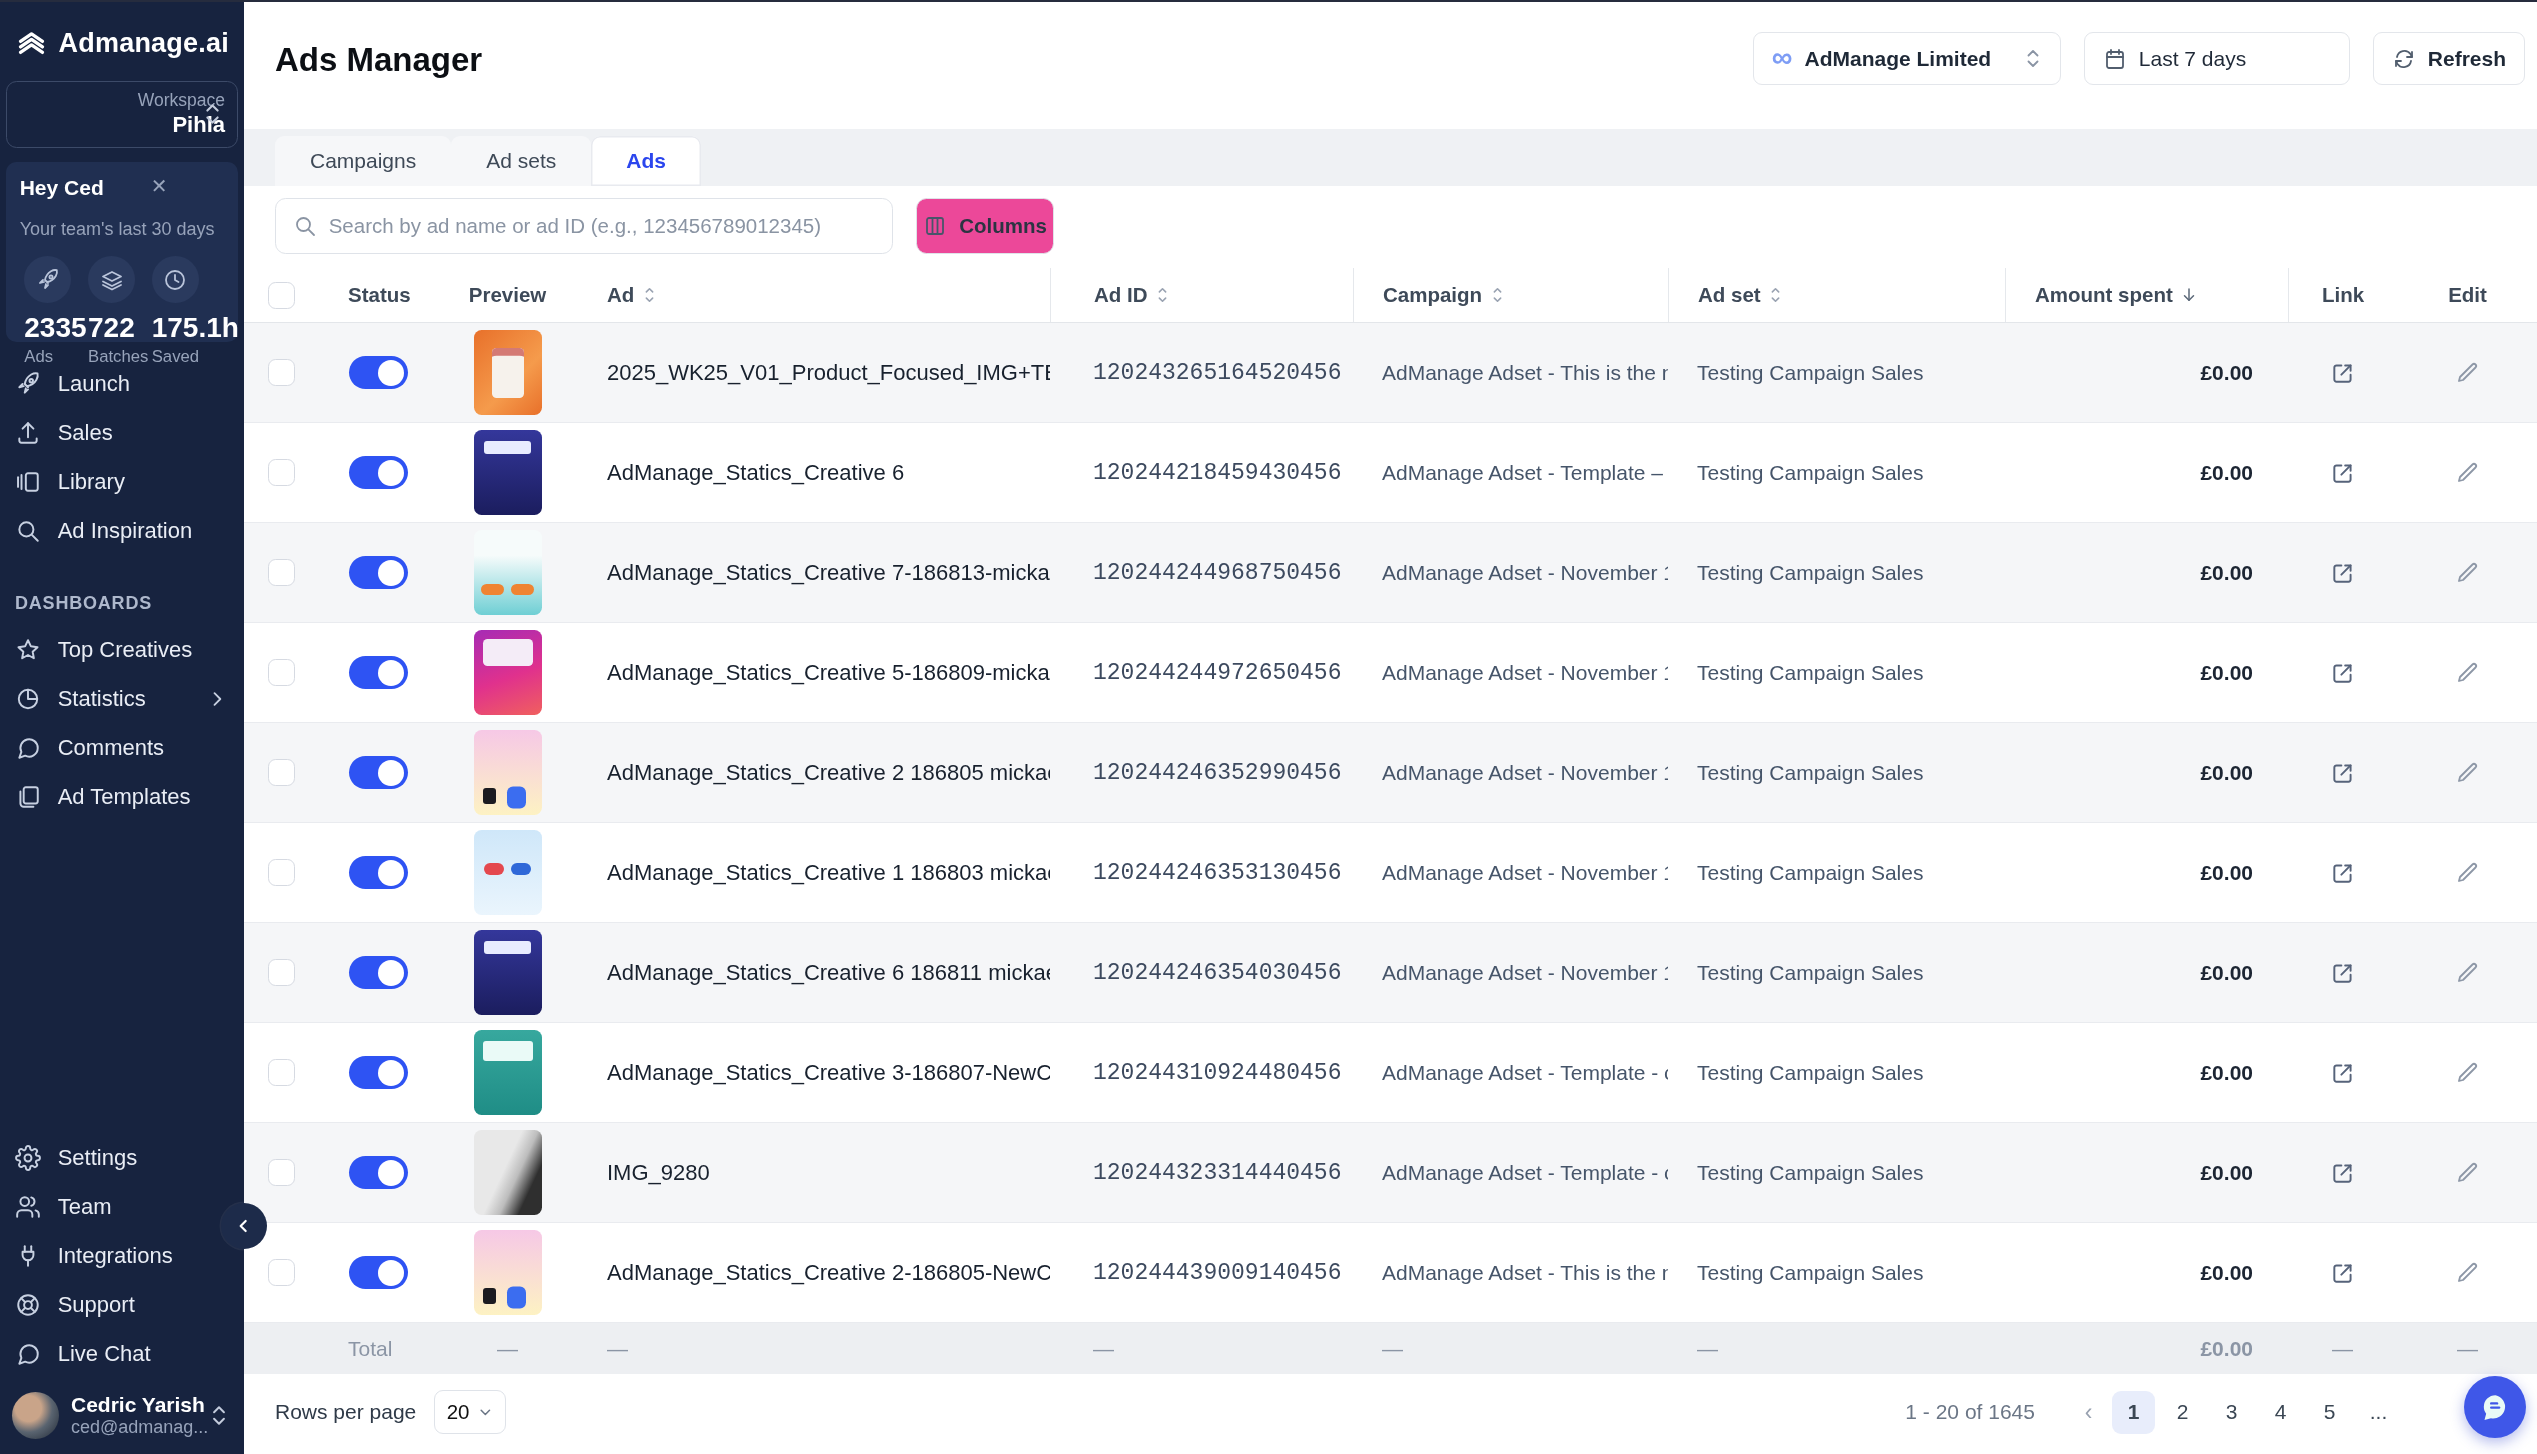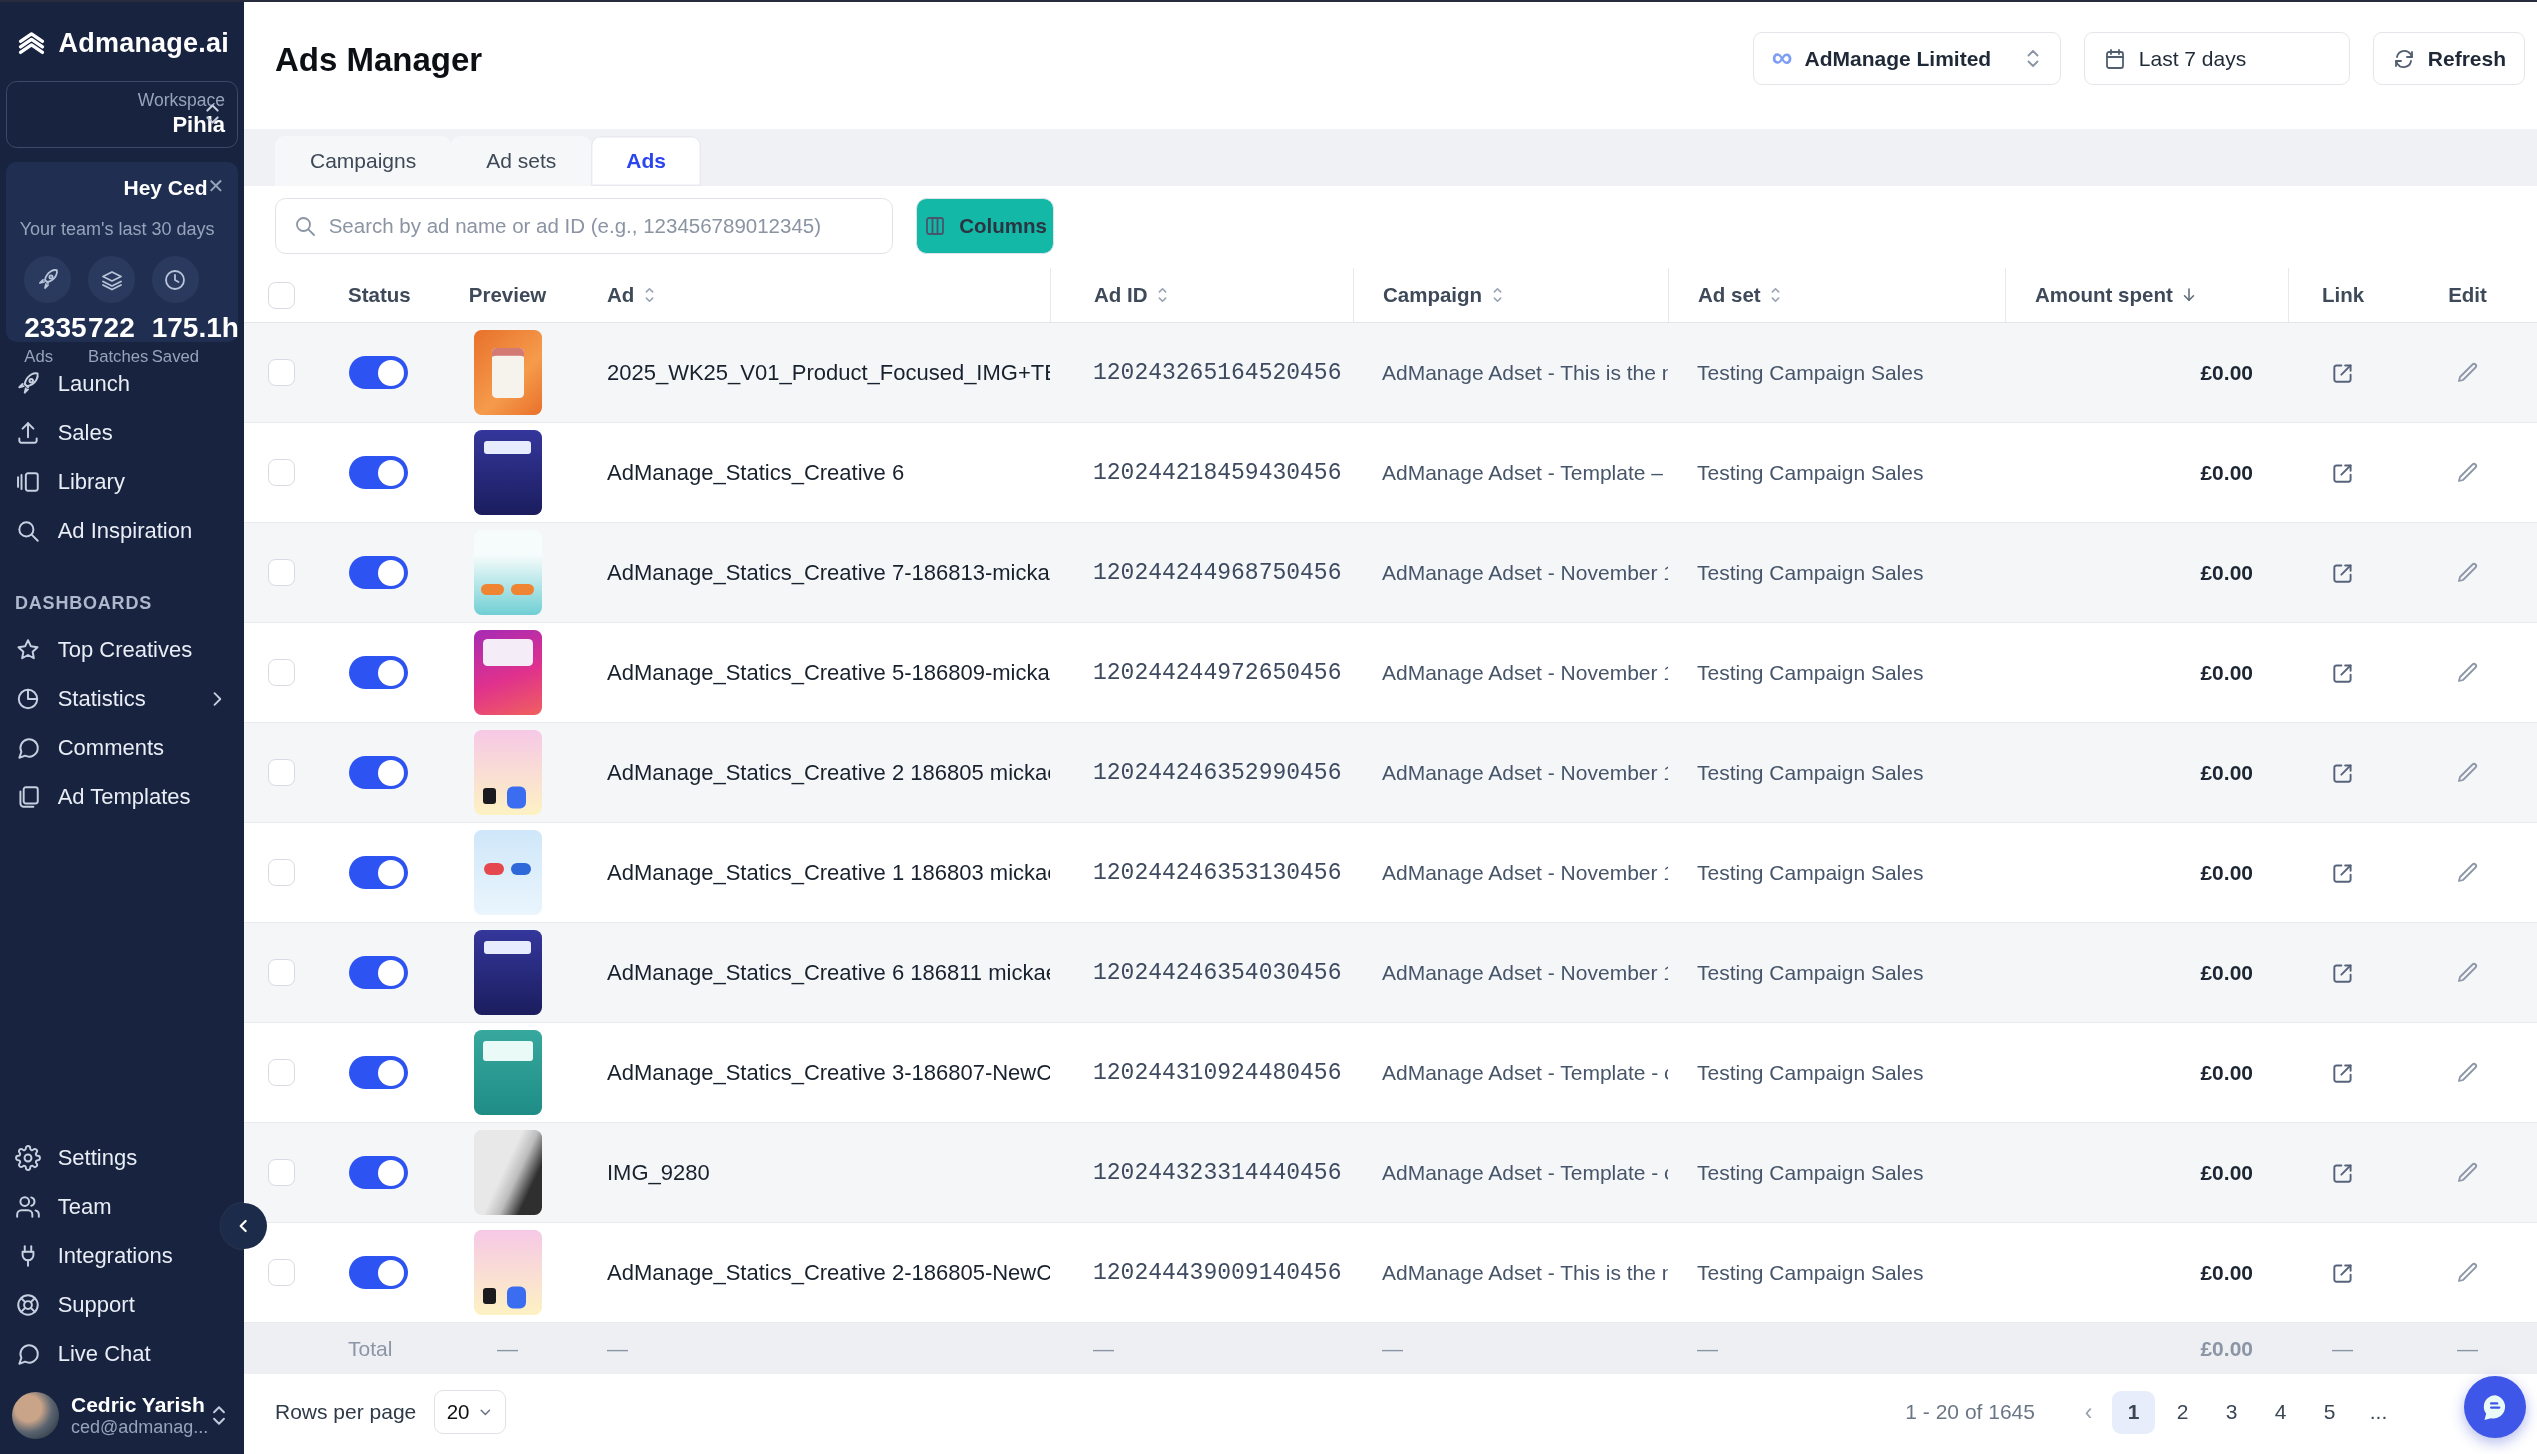--- a/index.html
+++ b/index.html
@@ -13,21 +13,21 @@
   .side-logo { position:absolute; top:27px; left:15px; display:flex; align-items:center; gap:10.6px; }
   .side-logo .glyph { color:#fff; }
   .logo-text { font-size:27px; font-weight:800; color:#fff; letter-spacing:0.2px; }
 
   .ws-box { position:absolute; top:81px; left:6px; right:6px; height:67px; border:1.5px solid #3c4a68; border-radius:10.6px; padding:7.6px 12px; cursor:pointer;text-align:right; }
   .ws-label { font-size:17.5px; color:#97a3ba; }
   .ws-name { font-size:22px; font-weight:700; color:#fff; margin-top:1.5px; }
   .ws-chev { position:absolute; right:13.7px; top:20px; color:#c3cbdc; }
 
   .greet-card { position:absolute; top:162px; left:6px; right:6px; height:180px; background:#202f51; border-radius:10.6px; padding:13.7px 13.7px 10.6px; }
-  .greet-head { display:flex; justify-content:flex-end; align-items:flex-start; }
+  .greet-head { display:flex; justify-content:flex-start; align-items:flex-start;gap:47px; }
   .greet-title { font-size:21px; font-weight:700; color:#fff; }
   .greet-close { font-size:20px; color:#97a3ba; cursor:pointer; line-height:1; }
   .greet-sub { font-size:18px; color:#97a3ba; margin-top:19px; }
   .greet-stats { display:flex; justify-content:space-between; margin-top:16.7px; padding:0 4.6px; }
   .stat { display:flex; flex-direction:column; align-items:flex-start; width:68px; }
   .stat-ic { width:47px; height:47px; border-radius:50%; background:#2a3a5e; display:flex; align-items:center; justify-content:center; color:#b9c4da; }
   .stat-val { font-size:28px; font-weight:800; color:#fff; margin-top:9px; white-space:nowrap; }
   .stat-lab { font-size:16.7px; color:#97a3ba; margin-top:3px; }
 
   .nav-list { position:absolute; left:0; right:0; display:flex; flex-direction:column; }
@@ -63,21 +63,21 @@
 
   .tabstrip { height:57px; background:#eff1f4; display:flex; padding-left:31px; }
   .tab { margin-top:6.8px; height:50px; display:flex; align-items:center; justify-content:center; font-size:21px; font-weight:500; color:#3e4957; background:#f6f7f9; border-radius:9px 9px 0 0; padding:0 35px; cursor:pointer; }
   .tab.active { background:#fff; color:#2b46ee; font-weight:700; box-shadow:0 0 0 1.5px #e8eaef inset; border-bottom:none; }
 
   .toolbar { height:82px; background:#fff; position:relative; }
   .search-box { position:absolute; left:31px; top:12px; width:618px; height:56px; border:1.5px solid #dfe3e9; border-radius:10.6px; display:flex; align-items:center; gap:12px; padding:0 16.7px; background:#fff; }
   .search-box .ic { color:#8a94a3; }
   .search-box input { border:none; outline:none; flex:1; font-size:20.5px; color:#1f2937; font-family:"Liberation Sans",sans-serif; background:transparent; }
   .search-box input::placeholder { color:#8a94a3; }
-  .columns-btn { position:absolute; left:672px; top:12px; width:138px; height:56px; border:1.5px solid #dfe3e9; border-radius:10.6px; background:#14b8a6; display:flex; align-items:center; justify-content:center; gap:12px; font-size:20.5px; font-weight:600; color:#2b3442; cursor:pointer; }
+  .columns-btn { position:absolute; left:672px; top:12px; width:138px; height:56px; border:1.5px solid #dfe3e9; border-radius:10.6px; background:#ec4899; display:flex; align-items:center; justify-content:center; gap:12px; font-size:20.5px; font-weight:600; color:#2b3442; cursor:pointer; }
   .columns-btn .ic { color:#49556a; }
 
   
   .grid-cols { display:grid; grid-template-columns:75px 118px 141px 472px 303px 315px 337px 283px 109px 141px; }
   .thead { height:55px; background:#fff; border-bottom:1.5px solid #e3e6ea; font-size:20.5px; font-weight:700; color:#3e4a59; }
   .th { display:flex; align-items:center; gap:7.6px; padding-left:29px; white-space:nowrap; }
   .th.center { justify-content:center; padding-left:0; }
   .th.divider { border-left:1.5px solid #e5e8ec; }
   .th .sort { color:#9aa3b2; }
   .th .sort-desc { color:#5b6878; }

